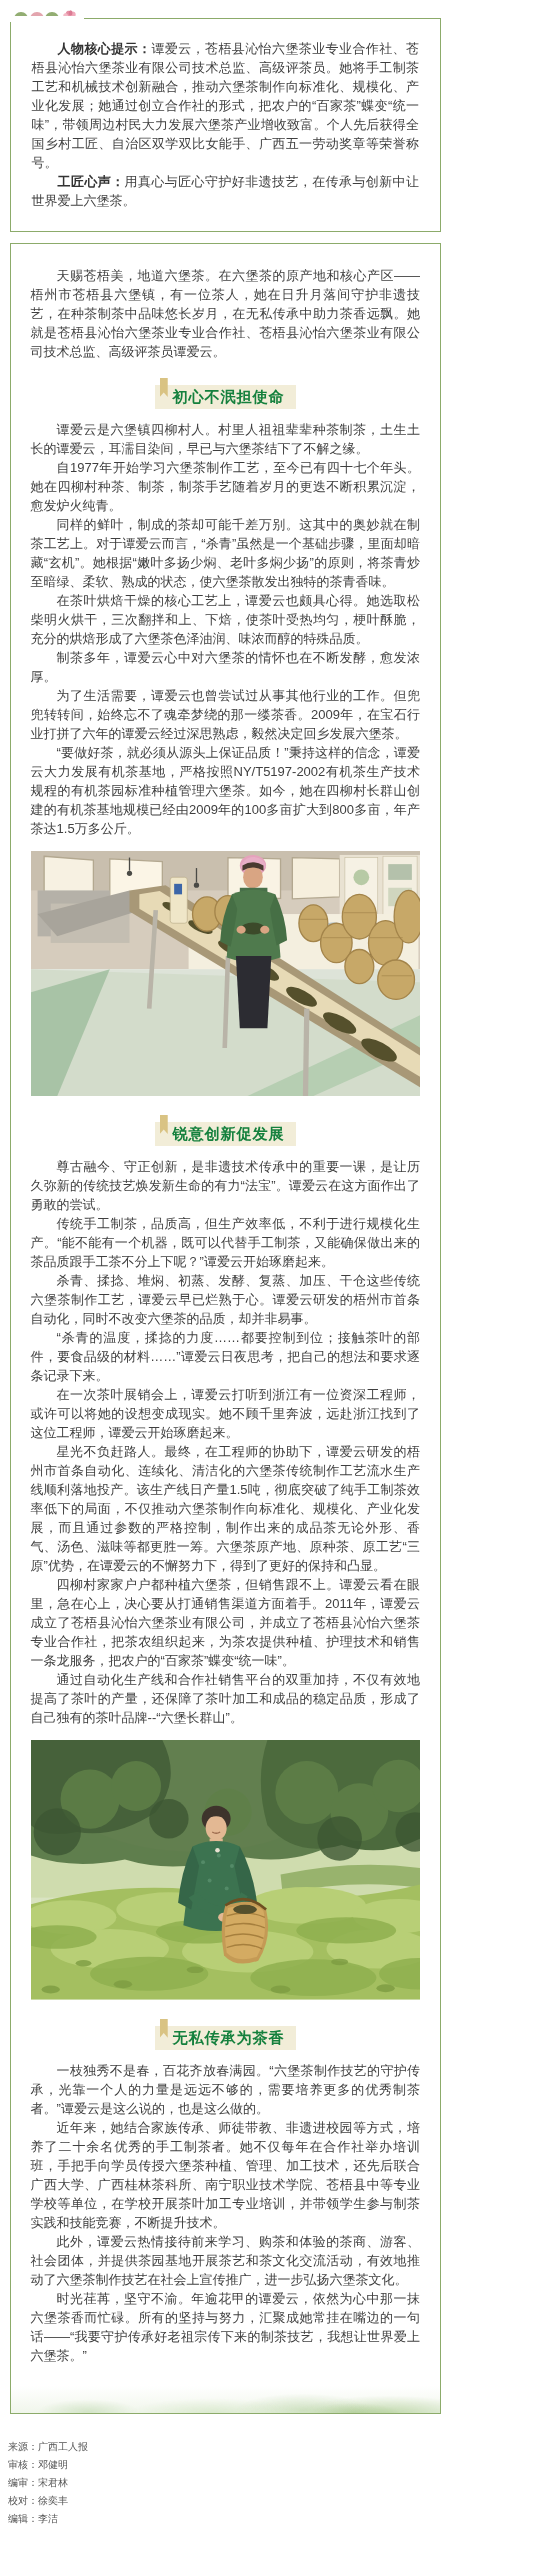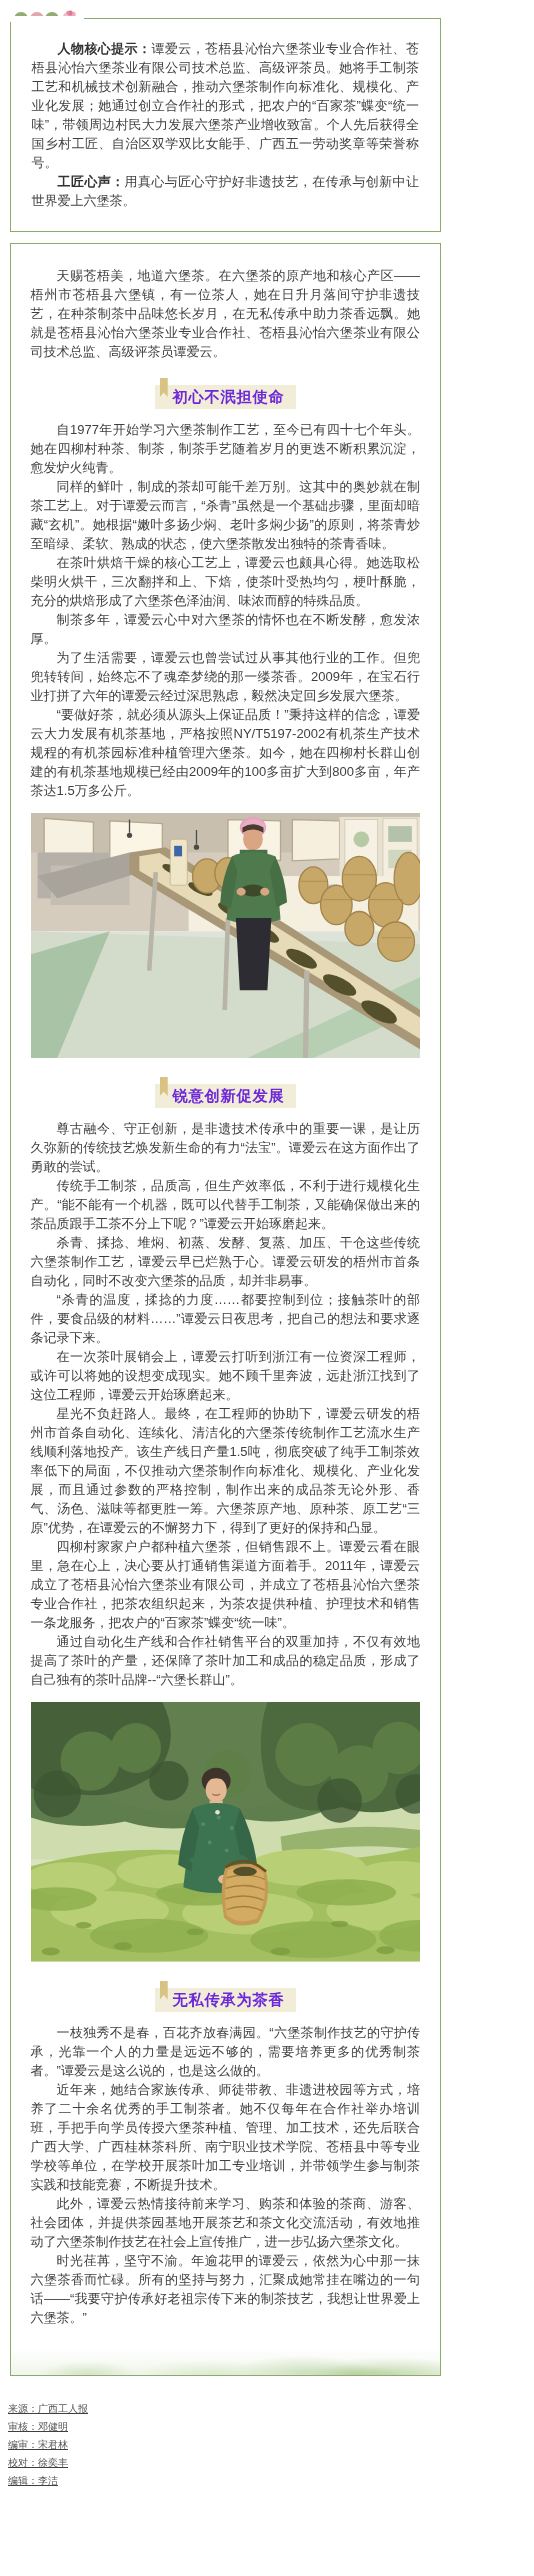--- a/index.html
+++ b/index.html
@@ -47,21 +47,21 @@
   }
   .para b{color:#333333;}
 
   
   .badge-wrap{text-align:center;margin:24px 0 11.2px 0;}
   .badge-wrap.later{margin-top:26px;}
   .badge{
     position:relative;
     display:inline-block;
     background:#f2edd8;
-    color:#6d28d9;
+    color:#15803d;
     font-weight:bold;
     font-size:15.2px;
     letter-spacing:0.8px;
     line-height:24px;
     padding:0 11.2px 0 17.6px;
   }
   .badge .ribbon{
     position:absolute;
     left:4.8px;top:-7.2px;
     width:8px;height:19px;
@@ -80,21 +80,21 @@
     background:
       radial-gradient(72px 17.6px at 18% 95%, rgba(187,214,170,.55), rgba(187,214,170,0) 70%),
       radial-gradient(120px 21px at 47% 100%, rgba(205,226,188,.6), rgba(205,226,188,0) 70%),
       radial-gradient(96px 24px at 68% 90%, rgba(173,204,150,.5), rgba(173,204,150,0) 70%),
       radial-gradient(128px 24px at 88% 100%, rgba(164,198,134,.6), rgba(164,198,134,0) 72%),
       radial-gradient(64px 14.4px at 80% 100%, rgba(143,183,110,.45), rgba(143,183,110,0) 70%),
       linear-gradient(to bottom, rgba(232,240,224,0), rgba(226,237,215,.5));
   }
 
   
-  .credits{margin:24px 0 0 8px;padding-bottom:11.2px;text-decoration:underline;}
+  .credits{margin:24px 0 0 8px;padding-bottom:11.2px;}
   .credits div{
     font-size:10px;
     line-height:18px;
     color:#545454;
   }
 </style>
 </head>
 <body>
 
 <div class="page">
@@ -125,20 +125,21 @@
 
     <p class="para">天赐苍梧美，地道六堡茶。在六堡茶的原产地和核心产区——梧州市苍梧县六堡镇，有一位茶人，她在日升月落间守护非遗技艺，在种茶制茶中品味悠长岁月，在无私传承中助力茶香远飘。她就是苍梧县沁怡六堡茶业专业合作社、苍梧县沁怡六堡茶业有限公司技术总监、高级评茶员谭爱云。</p>
 
     <div class="badge-wrap">
       <span class="badge">
         <span class="ribbon"></span>
         <span>初心不泯担使命</span>
       </span>
     </div>
 
+    <p class="para">谭爱云是六堡镇四柳村人。村里人祖祖辈辈种茶制茶，土生土长的谭爱云，耳濡目染间，早已与六堡茶结下了不解之缘。</p>
     <p class="para">自1977年开始学习六堡茶制作工艺，至今已有四十七个年头。她在四柳村种茶、制茶，制茶手艺随着岁月的更迭不断积累沉淀，愈发炉火纯青。</p>
     <p class="para">同样的鲜叶，制成的茶却可能千差万别。这其中的奥妙就在制茶工艺上。对于谭爱云而言，“杀青”虽然是一个基础步骤，里面却暗藏“玄机”。她根据“嫩叶多扬少焖、老叶多焖少扬”的原则，将茶青炒至暗绿、柔软、熟成的状态，使六堡茶散发出独特的茶青香味。</p>
     <p class="para">在茶叶烘焙干燥的核心工艺上，谭爱云也颇具心得。她选取松柴明火烘干，三次翻拌和上、下焙，使茶叶受热均匀，梗叶酥脆，充分的烘焙形成了六堡茶色泽油润、味浓而醇的特殊品质。</p>
     <p class="para">制茶多年，谭爱云心中对六堡茶的情怀也在不断发酵，愈发浓厚。</p>
     <p class="para">为了生活需要，谭爱云也曾尝试过从事其他行业的工作。但兜兜转转间，始终忘不了魂牵梦绕的那一缕茶香。2009年，在宝石行业打拼了六年的谭爱云经过深思熟虑，毅然决定回乡发展六堡茶。</p>
     <p class="para">“要做好茶，就必须从源头上保证品质！”秉持这样的信念，谭爱云大力发展有机茶基地，严格按照NY/T5197-2002有机茶生产技术规程的有机茶园标准种植管理六堡茶。如今，她在四柳村长群山创建的有机茶基地规模已经由2009年的100多亩扩大到800多亩，年产茶达1.5万多公斤。</p>
 
     <div class="photo">
       <svg viewBox="0 0 593 373" preserveAspectRatio="none">
 

